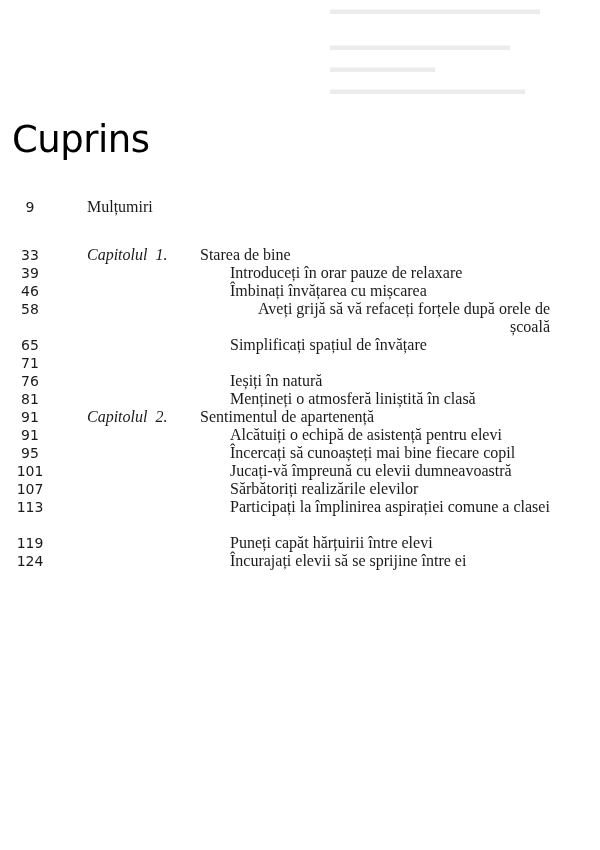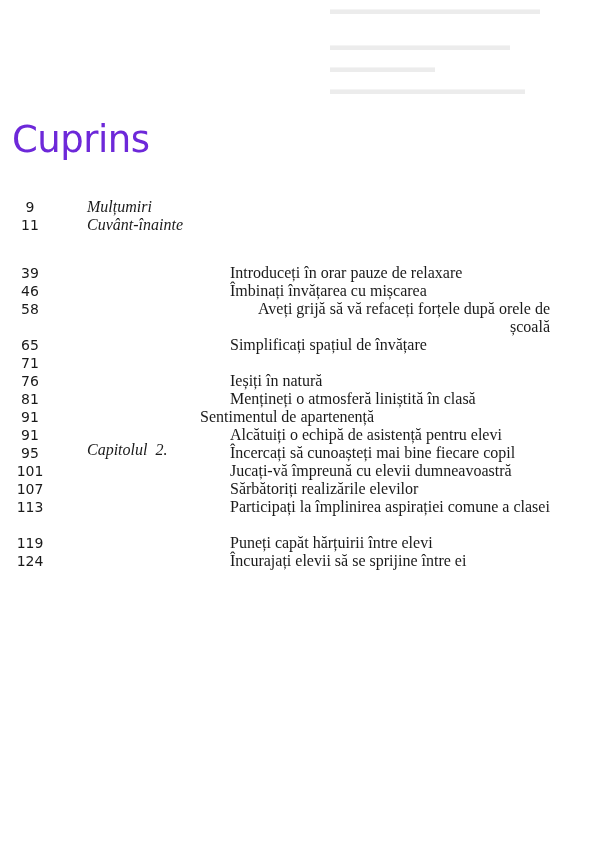--- a/index.html
+++ b/index.html
@@ -23,21 +23,21 @@
       white-space: nowrap;
     }
     .page-title {
       position: absolute;
       left: 12px;
       top: 118px;
       font-family: "DejaVu Sans", sans-serif;
       font-weight: normal;
       font-size: 37px;
       letter-spacing: -0.5px;
-      color: #6d28d9;
+      color: #000000;
       margin: 0;
     }
     .toc {
       position: absolute;
       left: 0;
       top: 198px;
       width: 600px;
       font-family: "Liberation Serif", serif;
       font-size: 16px;
       line-height: 18px;
@@ -52,21 +52,20 @@
       left: 10px;
       width: 40px;
       text-align: center;
       font-family: "DejaVu Sans", sans-serif;
       font-size: 14px;
       color: #1a1a1a;
     }
     .front-title {
       position: absolute;
       left: 87px;
-      font-style: italic;
     }
     .chap-label {
       position: absolute;
       left: 87px;
       font-style: italic;
     }
     .chap-title {
       position: absolute;
       left: 200px;
     }
@@ -86,27 +85,28 @@
 <div class="bleed" style="left:330px; top:80px;">▬▬▬▬▬▬▬▬▬▬▬▬▬</div>
 
 <h1 class="page-title">Cuprins</h1>
 
 <div class="toc">
 
   <div class="row">
     <span class="num">9</span>
     <span class="front-title">Mulțumiri</span>
   </div>
-  <div class="row">
-    <span class="num">11</span>
-    <span class="front-title">Cuvânt-înainte</span>
-  </div>
 
   <div class="gap"></div>
 
+  <div class="row">
+    <span class="num">33</span>
+    <span class="chap-label" style="white-space:pre;">Capitolul  1.</span>
+    <span class="chap-title">Starea de bine</span>
+  </div>
   <div class="row">
     <span class="num">39</span>
     <span class="sub-title">Introduceți în orar pauze de relaxare</span>
   </div>
   <div class="row">
     <span class="num">46</span>
     <span class="sub-title">Îmbinați învățarea cu mișcarea</span>
   </div>
   <div class="row tall">
     <span class="num">58</span>
@@ -123,21 +123,21 @@
     <span class="num">76</span>
     <span class="sub-title">Ieșiți în natură</span>
   </div>
   <div class="row">
     <span class="num">81</span>
     <span class="sub-title">Mențineți o atmosferă liniștită în clasă</span>
   </div>
 
   <div class="row">
     <span class="num">91</span>
-    <span class="chap-label" style="white-space:pre;margin-top:33px;">Capitolul  2.</span>
+    <span class="chap-label" style="white-space:pre;">Capitolul  2.</span>
     <span class="chap-title">Sentimentul de apartenență</span>
   </div>
   <div class="row">
     <span class="num">91</span>
     <span class="sub-title">Alcătuiți o echipă de asistență pentru elevi</span>
   </div>
   <div class="row">
     <span class="num">95</span>
     <span class="sub-title">Încercați să cunoașteți mai bine fiecare copil</span>
   </div>

